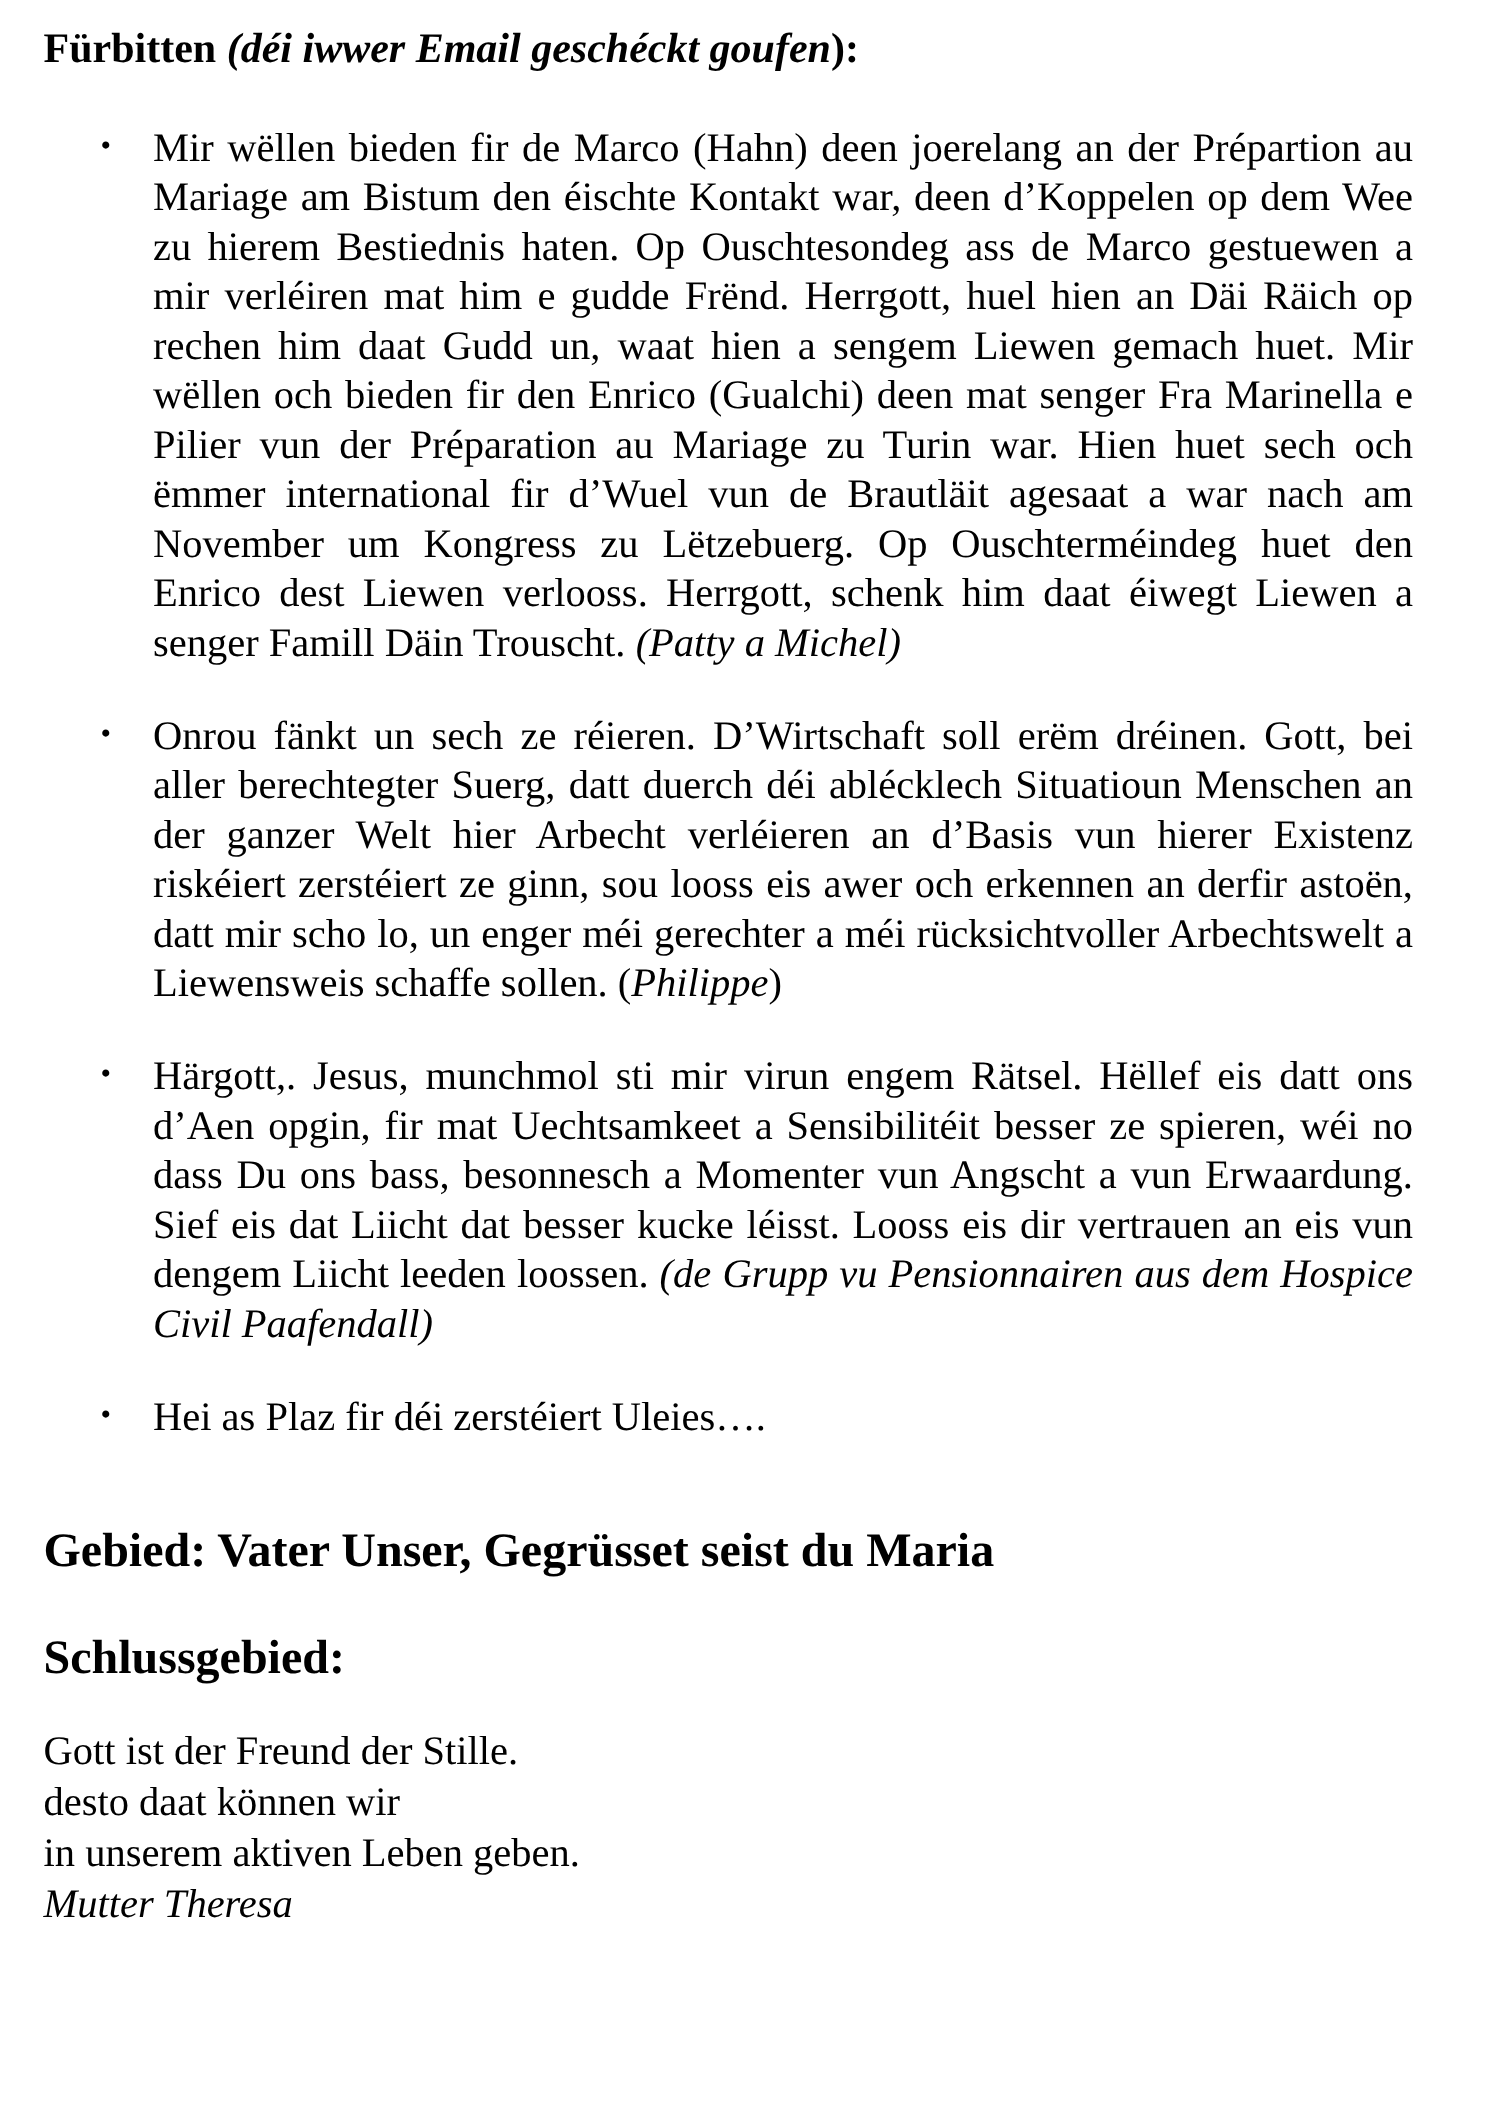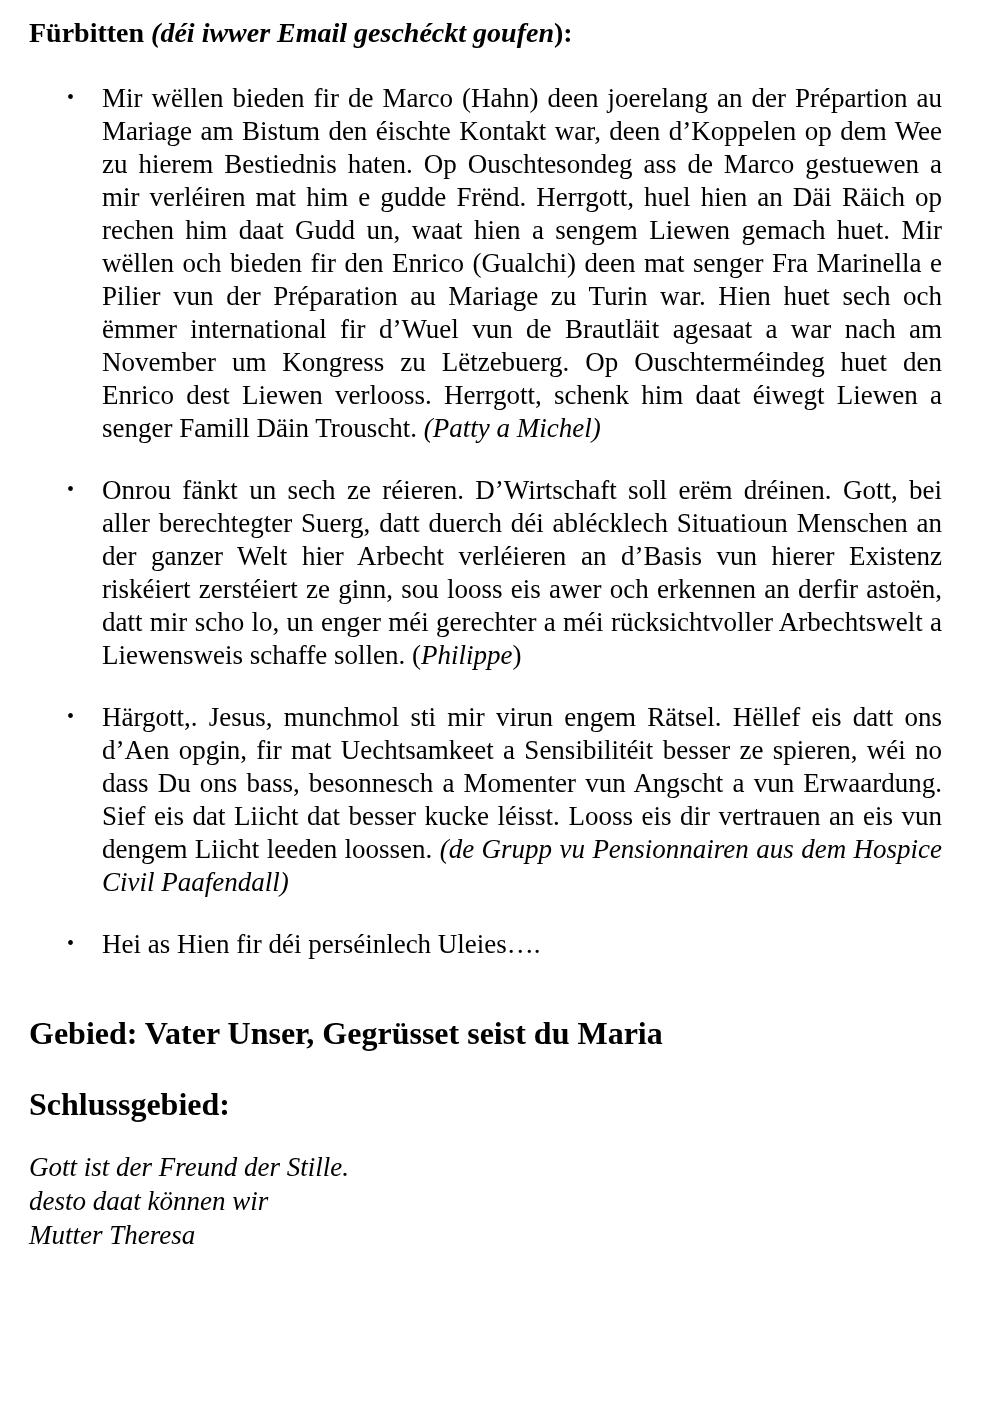--- a/index.html
+++ b/index.html
@@ -47,46 +47,47 @@
     font-size: 32px;
     line-height: 34px;
     margin: 0;
   }
   .heading-gebied { margin-top: 55px; }
   .heading-schluss { margin-top: 37px; }
   .poem {
     margin-top: 29px;
     line-height: 34px;
   }
-  .poem-line { white-space: nowrap; font-style: italic; }
+  .poem-line { white-space: nowrap; }
   .poem-author {
     font-style: italic;
     line-height: 34px;
     margin: 0;
   }
   em { font-style: italic; }
 </style>
 </head>
 <body>
 
 <div class="page">
 
   <p class="doc-title"><span>Fürbitten </span><em>(déi iwwer Email geschéckt goufen</em><span>):</span></p>
 
   <ul class="bullets" id="bullet-list">
       <li><span class="marker">•</span><span>Mir wëllen bieden fir de Marco (Hahn) deen joerelang an der Prépartion au Mariage am Bistum den éischte Kontakt war, deen d’Koppelen op dem Wee zu hierem Bestiednis haten. Op Ouschtesondeg ass de Marco gestuewen a mir verléiren mat him e gudde Frënd. Herrgott, huel hien an Däi Räich op rechen him daat Gudd un, waat hien a sengem Liewen gemach huet. Mir wëllen och bieden fir den Enrico (Gualchi) deen mat senger Fra Marinella e Pilier vun der Préparation au Mariage zu Turin war. Hien huet sech och ëmmer international fir d’Wuel vun de Brautläit agesaat a war nach am November um Kongress zu Lëtzebuerg. Op Ouschterméindeg huet den Enrico dest Liewen verlooss. Herrgott, schenk him daat éiwegt Liewen a senger Famill Däin Trouscht. </span><em>(Patty a Michel)</em></li>
       <li><span class="marker">•</span><span>Onrou fänkt un sech ze réieren. D’Wirtschaft soll erëm dréinen. Gott, bei aller berechtegter Suerg, datt duerch déi ablécklech Situatioun Menschen an der ganzer Welt hier Arbecht verléieren an d’Basis vun hierer Existenz riskéiert zerstéiert ze ginn, sou looss eis awer och erkennen an derfir astoën, datt mir scho lo, un enger méi gerechter a méi rücksichtvoller Arbechtswelt a Liewensweis schaffe sollen. (</span><em>Philippe</em><span>)</span></li>
       <li><span class="marker">•</span><span>Härgott,. Jesus, munchmol sti mir virun engem Rätsel. Hëllef eis datt ons d’Aen opgin, fir mat Uechtsamkeet a Sensibilitéit besser ze spieren, wéi no dass Du ons bass, besonnesch a Momenter vun Angscht a vun Erwaardung. Sief eis dat Liicht dat besser kucke léisst. Looss eis dir vertrauen an eis vun dengem Liicht leeden loossen. </span><em>(de Grupp vu Pensionnairen aus dem Hospice Civil Paafendall)</em></li>
-      <li><span class="marker">•</span><span>Hei as Hien fir déi perséinlech Uleies….</span></li>
+      <li><span class="marker">•</span><span>Hei as Plaz fir déi zerstéiert Uleies….</span></li>
     </ul>
 
   <p class="section-heading heading-gebied">Gebied: Vater Unser, Gegrüsset seist du Maria</p>
 
   <p class="section-heading heading-schluss">Schlussgebied:</p>
 
   <div class="poem" id="poem">
       <div class="poem-line">Gott ist der Freund der Stille.</div>
       <div class="poem-line">desto daat können wir</div>
+      <div class="poem-line">in unserem aktiven Leben geben.</div>
     </div>
 
   <p class="poem-author">Mutter Theresa</p>
 
 </div>
 
 </body></html>

